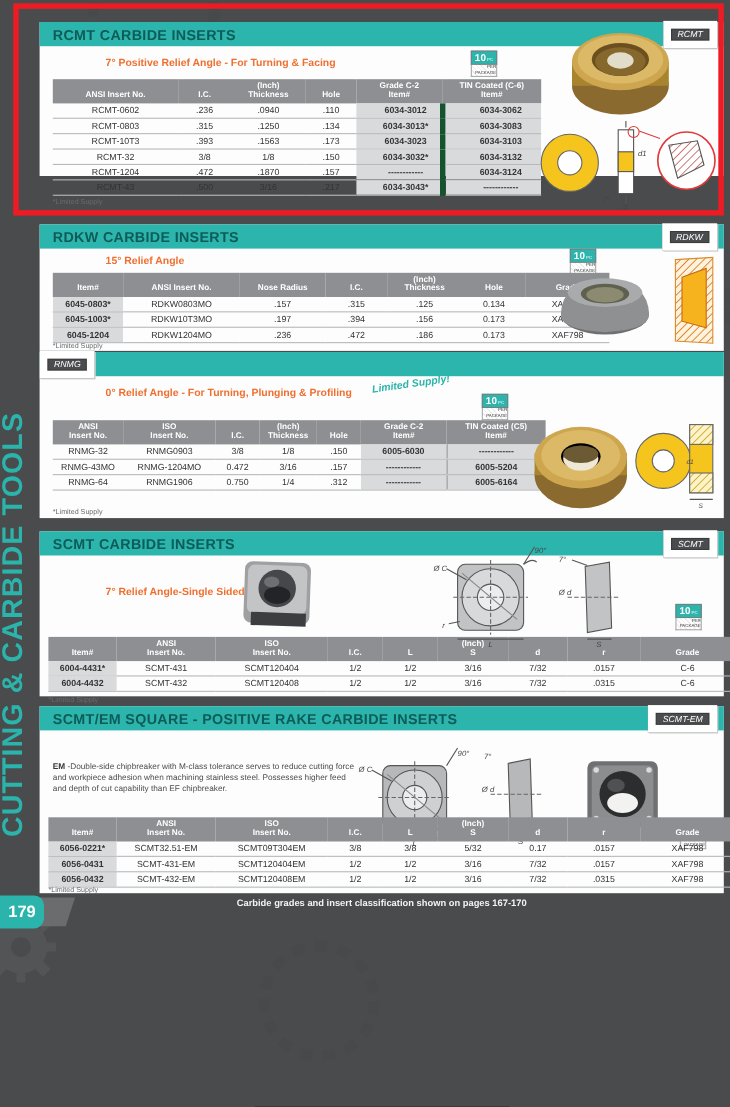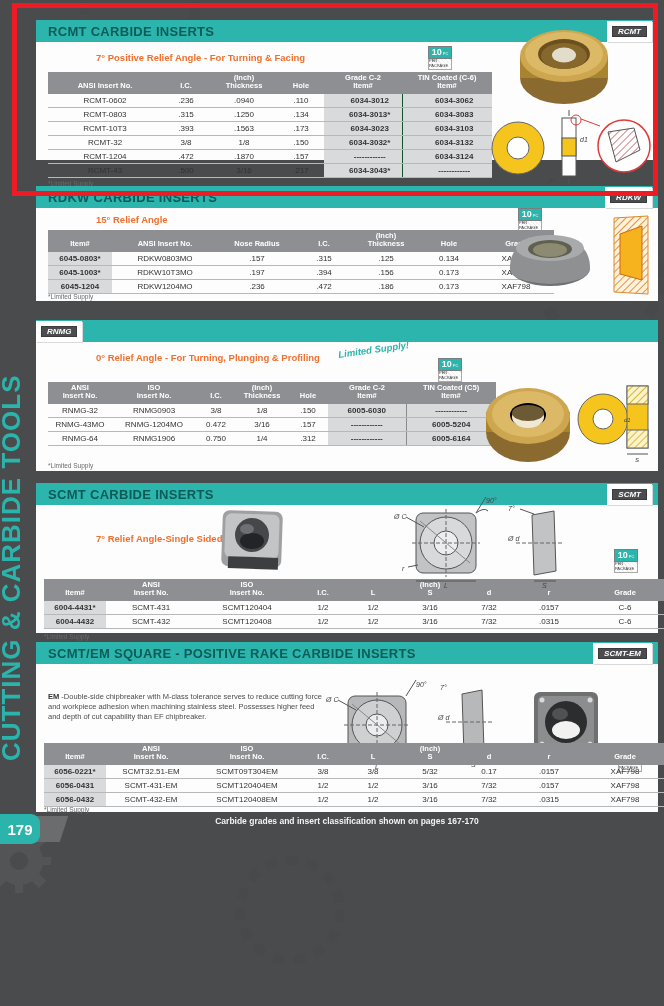--- a/index.html
+++ b/index.html
@@ -17,47 +17,47 @@
     display:flex;align-items:center;justify-content:center;z-index:4;}
   #badge-shadow{position:absolute;left:30px;top:816px;width:34px;height:26px;background:#6b6c6e;
     transform:skewX(-18deg);z-index:3;}
   
   #highlight-box{position:absolute;left:12px;top:3px;width:646px;height:193px;
     border:5px solid #ed1c24;box-sizing:border-box;z-index:9;pointer-events:none;}
   
   .section{position:absolute;left:36px;width:622px;background:#fdfdfd;z-index:2;}
   .sec-head{height:22px;background:#2cb5ac;display:flex;align-items:center;justify-content:space-between;}
   .sec-title{padding-left:12px;font-size:13px;font-weight:bold;color:#0e5b58;letter-spacing:.3px;white-space:nowrap;}
-  .badge{margin-right:6px;background:#4b4c4e;border:5px solid #ffffff;box-shadow:inset 0 0 0 1px #3a3b3d, 1px 1px 0 #d9d9d9;
-    color:#fff;font-size:8px;font-weight:bold;font-style:italic;padding:1px 6px;}
+  .badge{margin-right:6px;background:#4b4c4e;border:7px solid #ffffff;box-shadow:inset 0 0 0 1px #3a3b3d, 1px 1px 0 #d9d9d9;
+    color:#fff;font-size:8px;font-weight:normal;font-style:italic;padding:1px 6px;}
   .sec-body{position:relative;}
   .subtitle{position:absolute;color:#ef6f2e;font-weight:bold;font-size:9.5px;white-space:nowrap;margin-left:48px;}
   .note{position:absolute;font-size:6.5px;color:#6a6b6d;}
   
-  .pack-icon{position:absolute;width:24px;text-align:left;}
+  .pack-icon{position:absolute;width:24px;text-align:right;}
   .pack-top{background:#2cb5ac;border:1px solid #7c7d7f;color:#fff;display:flex;align-items:baseline;justify-content:center;padding:0 1px;}
   .pack-qty{font-size:9px;font-weight:bold;line-height:11px;}
   .pack-unit{font-size:4px;margin-left:1px;}
   .pack-per{font-size:4px;color:#333;line-height:1.2;border:1px solid #aaa;border-top:none;
     background:repeating-linear-gradient(45deg,#eee 0 1px,#fff 1px 3px);}
   
   table{border-collapse:collapse;table-layout:fixed;position:absolute;}
   th{background:#8d8f92;color:#fff;font-size:7.5px;font-weight:bold;white-space:pre-line;
      vertical-align:bottom;padding:2px 1px 3px;line-height:1.1;text-align:center;}
   td{font-size:8px;color:#333;text-align:center;height:13px;padding:0 2px;
      border-bottom:1px solid #b7b8ba;white-space:nowrap;overflow:hidden;}
   tbody tr:last-child td{border-bottom:1.5px solid #55565
 
 8;}
   .tbl-rcmt{width:432px;} 
   .tbl-rcmt th:nth-child(1){width:112px}.tbl-rcmt th:nth-child(2){width:46px}
   .tbl-rcmt th:nth-child(3){width:66px}.tbl-rcmt th:nth-child(4){width:44px}
   .tbl-rcmt th:nth-child(5){width:76px}.tbl-rcmt th:nth-child(6){width:88px}
   .tbl-rcmt td:nth-child(5),.tbl-rcmt td:nth-child(6){background:#d9dadc;font-weight:bold;padding-left:16px;}
-  .tbl-rcmt td:nth-child(6){border-left:1px solid #14532d;}
+  .tbl-rcmt td:nth-child(6){border-left:5px solid #14532d;}
   .tbl-rdkw{width:492px;}
   .tbl-rdkw th:nth-child(1){width:62px}.tbl-rdkw th:nth-child(2){width:104px}
   .tbl-rdkw th:nth-child(3){width:76px}.tbl-rdkw th:nth-child(4){width:54px}
   .tbl-rdkw th:nth-child(5){width:66px}.tbl-rdkw th:nth-child(6){width:56px}
   .tbl-rdkw th:nth-child(7){width:74px}
   .tbl-rdkw td:nth-child(1){background:#d9dadc;font-weight:bold;}
   .tbl-rnmg{width:434px;}
   .tbl-rnmg th:nth-child(1){width:62px}.tbl-rnmg th:nth-child(2){width:82px}
   .tbl-rnmg th:nth-child(3){width:38px}.tbl-rnmg th:nth-child(4){width:50px}
   .tbl-rnmg th:nth-child(5){width:38px}.tbl-rnmg th:nth-child(6){width:76px}
@@ -228,21 +228,21 @@
         <text x="60" y="78" font-size="7" fill="#444" font-style="italic">7°</text>
         <text x="78" y="84" font-size="7" fill="#444" font-style="italic">S</text>
         <circle cx="88" cy="14" r="5" fill="none" stroke="#e03a3a"></circle>
         <line x1="93" y1="13" x2="112" y2="20" stroke="#e03a3a"></line>
         <circle cx="136" cy="40" r="26" fill="#fff" stroke="#e03a3a" stroke-width="1.5"></circle>
         <path d="M120 26 L146 22 L152 44 L128 56 Z" fill="url(#hrc)" stroke="#555"></path>
       </svg>
     </div>
   </div>
 
-  <div class="section" style="top:186px;height:115px;">
+  <div class="section" style="top:204px;height:115px;">
     <div class="sec-head">
       <span class="sec-title">RDKW CARBIDE INSERTS</span>
       <span class="badge">RDKW</span>
     </div>
     <div class="sec-body" style="height:105px;">
       <div class="subtitle" style="left:12px;top:6px;">15° Relief Angle</div>
       <div class="pack-icon" style="left:482px;top:0px;">
         <div class="pack-top">
             <span class="pack-qty">10</span>
             <span class="pack-unit">PC</span>

